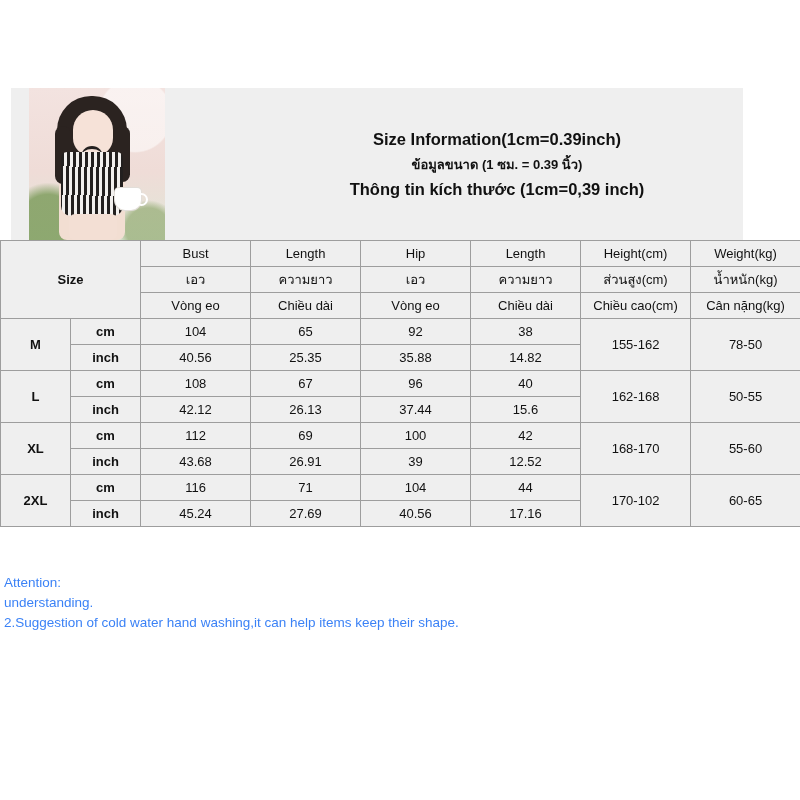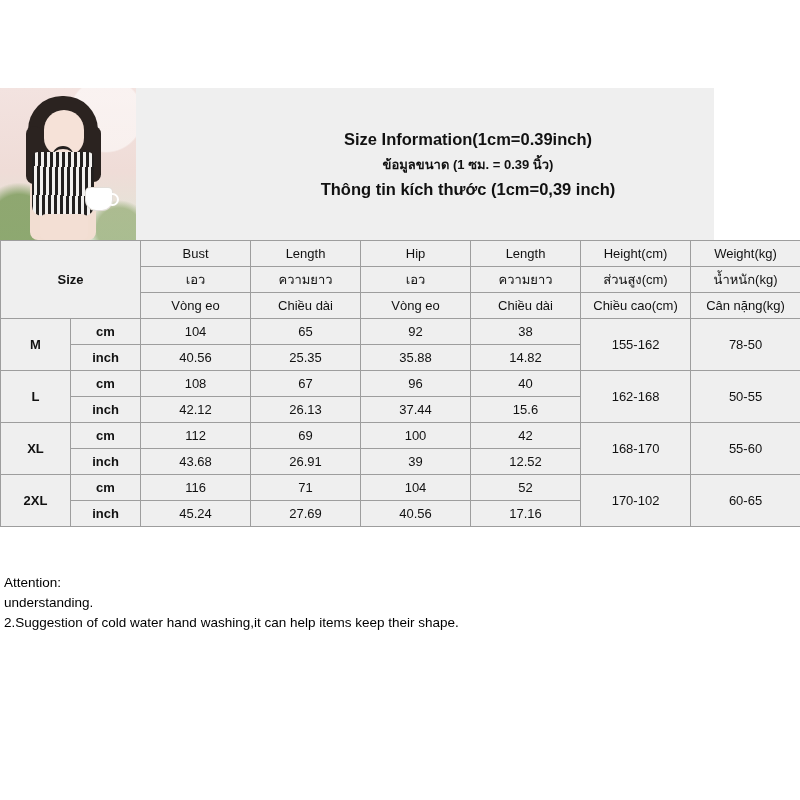--- a/index.html
+++ b/index.html
@@ -16,26 +16,27 @@
   }
   #page {
     position: relative;
     width: 800px;
     height: 800px;
     background: #ffffff;
   }
   
   .top-area {
     position: absolute;
-    left: 0;
+    left: 11px;
     top: 88px;
     width: 714px;
     height: 152px;
     background: #efefef;
     display: flex;
+    padding-left: 18px;
   }
   .photo {
     width: 136px;
     height: 152px;
     position: relative;
     overflow: hidden;
     background: linear-gradient(160deg, #f7e8e4 0%, #f2ded8 40%, #e9efe2 100%);
     flex: 0 0 auto;
   }
   .photo .wallpaper {
@@ -229,21 +230,21 @@
     left: 0;
     top: 570px;
     width: 800px;
     background: #ffffff;
     padding: 3px 4px 0 4px;
     box-sizing: border-box;
   }
   .attention div {
     font-size: 13.5px;
     line-height: 20px;
-    color: #000000;
+    color: #3b82f6;
   }
 </style>
 </head>
 <body>
 
 <div id="page">
 
   <div class="top-area">
 
     <div class="photo">
@@ -360,21 +361,21 @@
         <td>39</td>
         <td>12.52</td>
       </tr>
 
       <tr>
         <td class="size-label" rowspan="2">2XL</td>
         <td class="unit-cell">cm</td>
         <td>116</td>
         <td>71</td>
         <td>104</td>
-        <td>52</td>
+        <td>44</td>
         <td rowspan="2">170-102</td>
         <td rowspan="2">60-65</td>
       </tr>
       <tr>
         <td class="unit-cell">inch</td>
         <td>45.24</td>
         <td>27.69</td>
         <td>40.56</td>
         <td>17.16</td>
       </tr>

